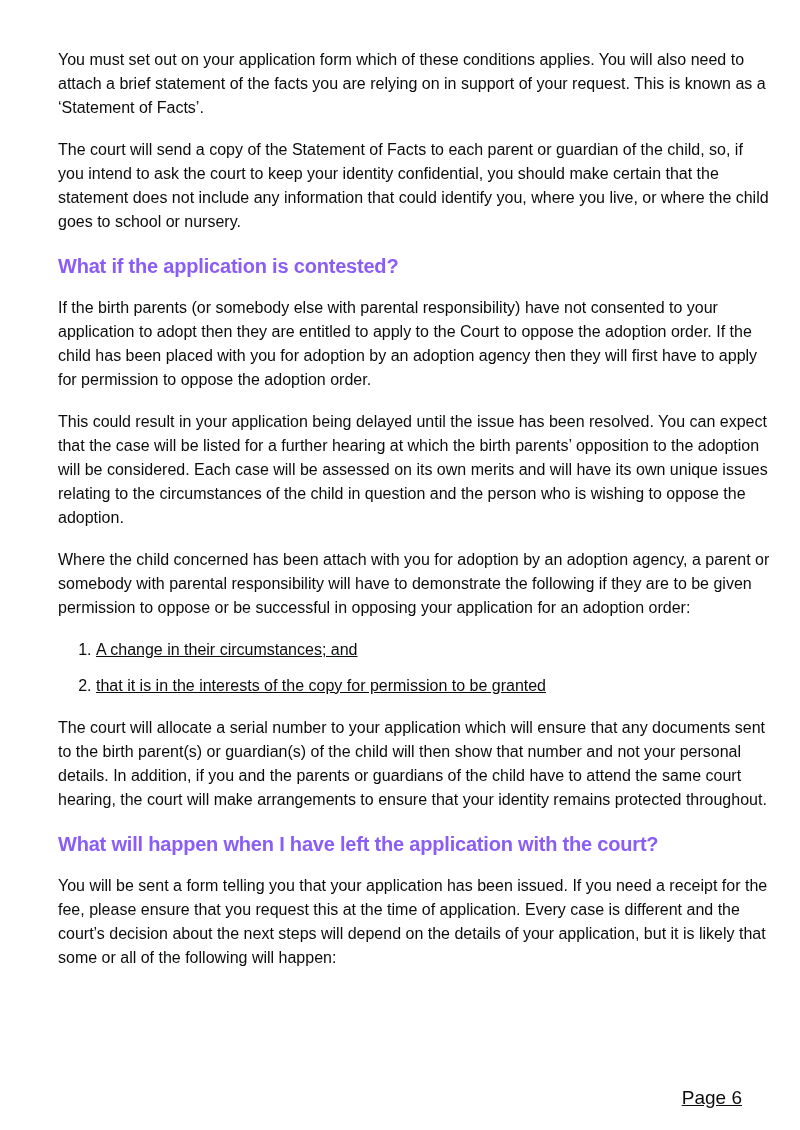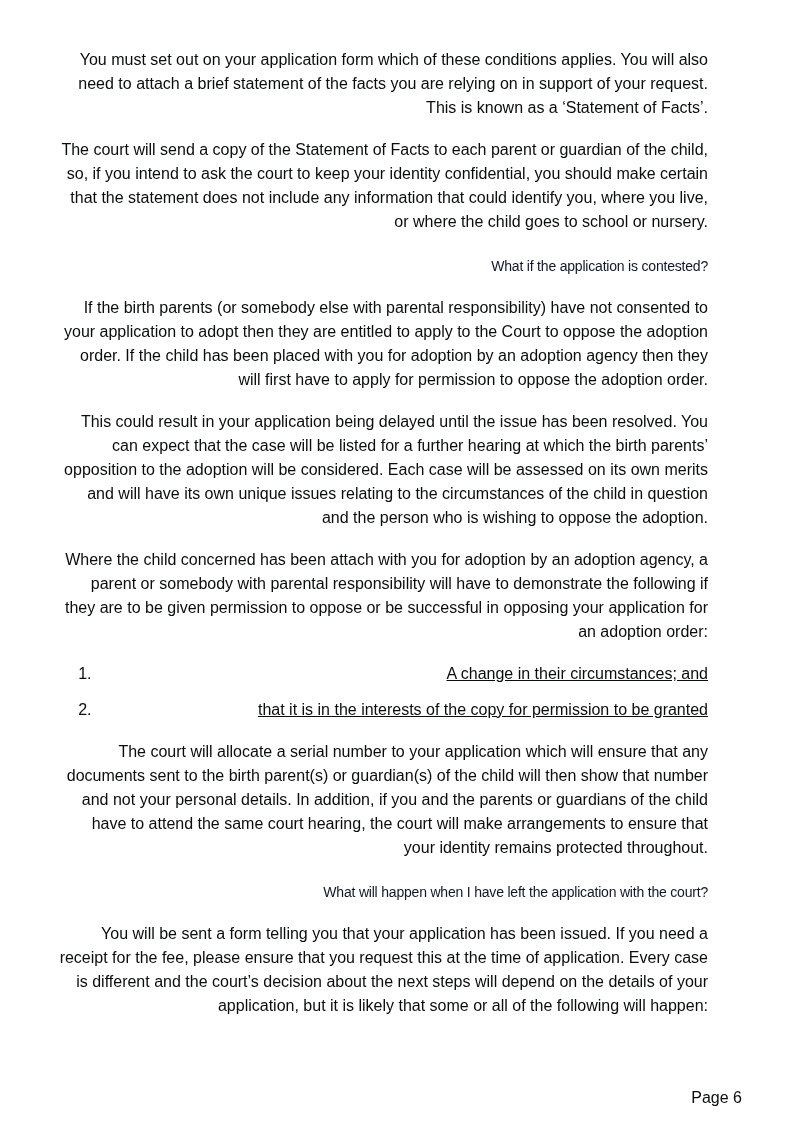--- a/index.html
+++ b/index.html
@@ -10,52 +10,52 @@
       position: relative;
       overflow: hidden;
       font-family: "Liberation Sans", "DejaVu Sans", sans-serif;
       color: #0b0c0c;
     }
     .page {
       position: relative;
       width: 800px;
       height: 1130px;
       background: #ffffff;
-      padding: 48px 92px 0 58px;
-      text-align: right;
+      padding: 48px 30px 0 58px;
     }
     .body-text {
       font-size: 16px;
       line-height: 24px;
       margin-bottom: 18px;
       color: #0b0c0c;
     }
     h2.section-heading {
-      font-size: 14px;
+      font-size: 20px;
       line-height: 28px;
-      font-weight: 400;
+      font-weight: 700;
       margin-top: 16px;
       margin-bottom: 16px;
-      color: #0f172a;
+      color: #8b5cf6;
       letter-spacing: -0.2px;
     }
     ol.numbered-list {
       margin: 10px 0 18px 16px;
       padding-left: 22px;
       font-size: 16px;
       line-height: 24px;
     }
     ol.numbered-list li { margin-bottom: 12px; text-decoration: underline; }
     .page-footer {
       position: absolute;
       top: 1088px;
       right: 58px;
-      font-size: 16px;
+      font-size: 19px;
       line-height: 20px;
       color: #0b0c0c;
+      text-decoration: underline;
     }
   </style>
 </head>
 <body>
 
 <div class="page">
 
   <p class="body-text">You must set out on your application form which of these conditions applies. You will also need to attach a brief statement of the facts you are relying on in support of your request. This is known as a ‘Statement of Facts’.</p>
   <p class="body-text">The court will send a copy of the Statement of Facts to each parent or guardian of the child, so, if you intend to ask the court to keep your identity confidential, you should make certain that the statement does not include any information that could identify you, where you live, or where the child goes to school or nursery.</p>
 

